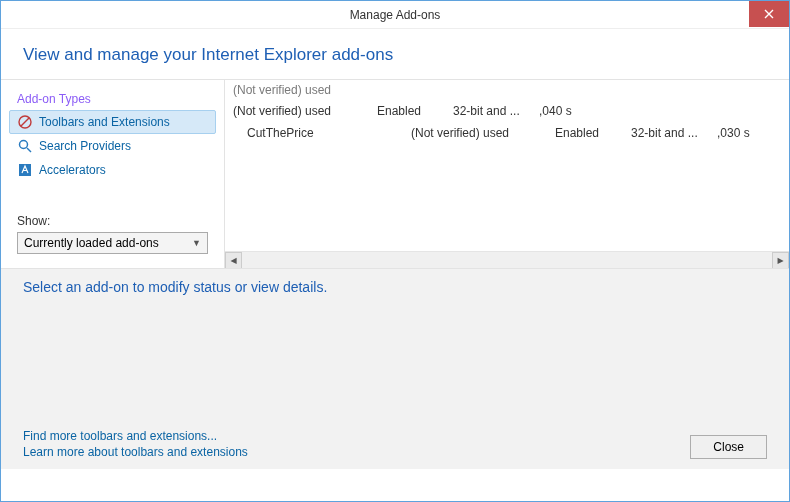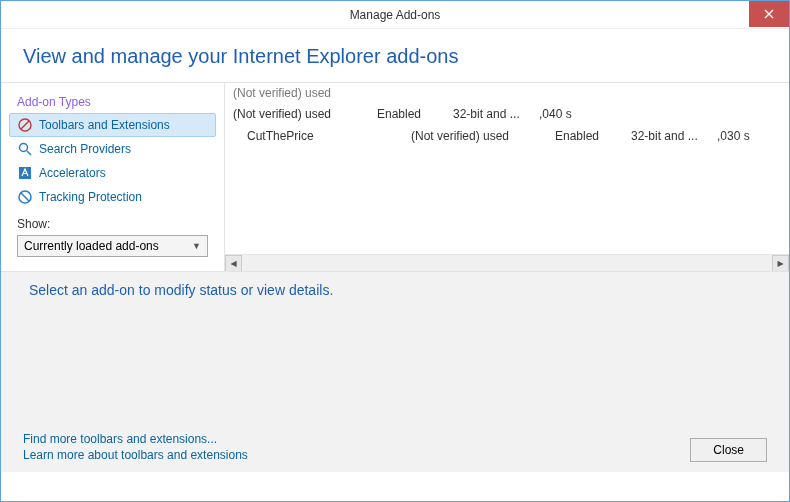--- a/index.html
+++ b/index.html
@@ -1,21 +1,21 @@
 <!DOCTYPE html>
 <html><head>
 <meta charset="utf-8">
 <style>
 * { box-sizing: border-box; margin: 0; padding: 0; }
 body { font-family: "Segoe UI", Arial, sans-serif; font-size: 12px; background: #fff; width: 790px; height: 502px; overflow: hidden; border: 1px solid #5fa2dd; }
 .titlebar { height: 28px; background: #fff; border-bottom: 1px solid #eee; position: relative; display: flex; align-items: center; justify-content: center; }
 .titlebar-text { color: #333; font-size: 12px; }
 .close-btn { position: absolute; right: 0; top: 0; width: 40px; height: 26px; background: #c75050; color: #fff; display: flex; align-items: center; justify-content: center; font-size: 11px; cursor: pointer; }
 .header { padding: 16px 22px 14px 22px; border-bottom: 1px solid #e3e3e3; }
-.header-text { color: #1e5fb4; font-size: 20px; }
+.header-text { color: #1e5fb4; font-size: 17px; }
 .main { display: flex; height: 188px; }
 .sidebar { width: 224px; border-right: 1px solid #e3e3e3; padding: 8px 8px 8px 8px; display: flex; flex-direction: column; }
 .sidebar-label { color: #8b5cf6; font-size: 12px; padding: 4px 8px; }
 .sidebar-item { display: flex; align-items: center; gap: 6px; padding: 4px 8px; color: #0a64a4; cursor: pointer; border-radius: 2px; }
 .sidebar-item.selected { background: #d6e9f8; border: 1px solid #a7d0ef; padding: 3px 7px; }
 .sidebar-icon { width: 16px; height: 16px; display: inline-flex; align-items: center; justify-content: center; }
 .show-label { color: #333; padding: 6px 8px 2px; margin-top: auto; }
 .dropdown { margin: 2px 8px 6px; border: 1px solid #aaa; background: #f4f4f4; height: 22px; display: flex; align-items: center; padding: 0 6px; justify-content: space-between; cursor: pointer; }
 .dropdown-arrow { font-size: 9px; color: #555; }
 .table-area { flex: 1; display: flex; flex-direction: column; overflow: hidden; }
@@ -27,21 +27,21 @@
 .col-status { width: 76px; }
 .col-arch { width: 86px; }
 .col-load { width: 70px; }
 .group-row { color: #7a7a7a; padding: 3px 8px; }
 .data-row { display: flex; height: 22px; align-items: center; color: #333; }
 .data-row .cell { padding: 0 8px; white-space: nowrap; overflow: hidden; text-overflow: ellipsis; }
 .cell.col-name { padding-left: 22px; }
 .hscroll { height: 17px; border-top: 1px solid #e5e5e5; background: #f0f0f0; display: flex; align-items: center; margin-top: auto; }
 .hbtn { width: 17px; height: 17px; background: #e8e8e8; border: 1px solid #ccc; display: flex; align-items: center; justify-content: center; font-size: 8px; color: #555; cursor: pointer; }
 .htrack { flex: 1; }
-.details { background: #f2f2f2; border-top: 1px solid #e3e3e3; padding: 10px 28px; height: 201px; position: relative; }
+.details { background: #f2f2f2; border-top: 1px solid #e3e3e3; padding: 10px 22px; height: 201px; position: relative; }
 .details-title { color: #1e5fb4; font-size: 14px; }
 .footer { position: absolute; bottom: 10px; left: 22px; right: 22px; display: flex; align-items: flex-end; justify-content: space-between; }
 .links { display: flex; flex-direction: column; gap: 2px; }
 .link { color: #0a64a4; cursor: pointer; }
 .close-main { border: 1px solid #adadad; background: #f0f0f0; padding: 4px 22px; cursor: pointer; font-size: 12px; }
 </style>
 </head>
 <body>
 
 <div class="titlebar">
@@ -84,29 +84,20 @@
     <div class="sidebar-item">
       <span class="sidebar-icon">
         <svg width="16" height="16" viewBox="0 0 16 16">
             <rect x="2" y="2" width="12" height="12" fill="#2a7bbf"></rect>
             <path d="M5 11 L8 4 L11 11 M6 8.5 L10 8.5" stroke="#fff" stroke-width="1.2" fill="none"></path>
           </svg>
       </span>
       <span>Accelerators</span>
     </div>
 
-    <div class="sidebar-item">
-      <span class="sidebar-icon">
-        <svg width="16" height="16" viewBox="0 0 16 16">
-            <circle cx="8" cy="8" r="6" fill="none" stroke="#2a7bbf" stroke-width="1.5"></circle>
-            <path d="M4 4 L12 12" stroke="#2a7bbf" stroke-width="1.5"></path>
-          </svg>
-      </span>
-      <span>Tracking Protection</span>
-    </div>
 
     <div class="show-label">Show:</div>
     <div class="dropdown">
       <span>Currently loaded add-ons</span>
       <span class="dropdown-arrow">▼</span>
     </div>
   </div>
 
   <div class="table-area">
     <div class="group-row">(Not verified) used</div>

